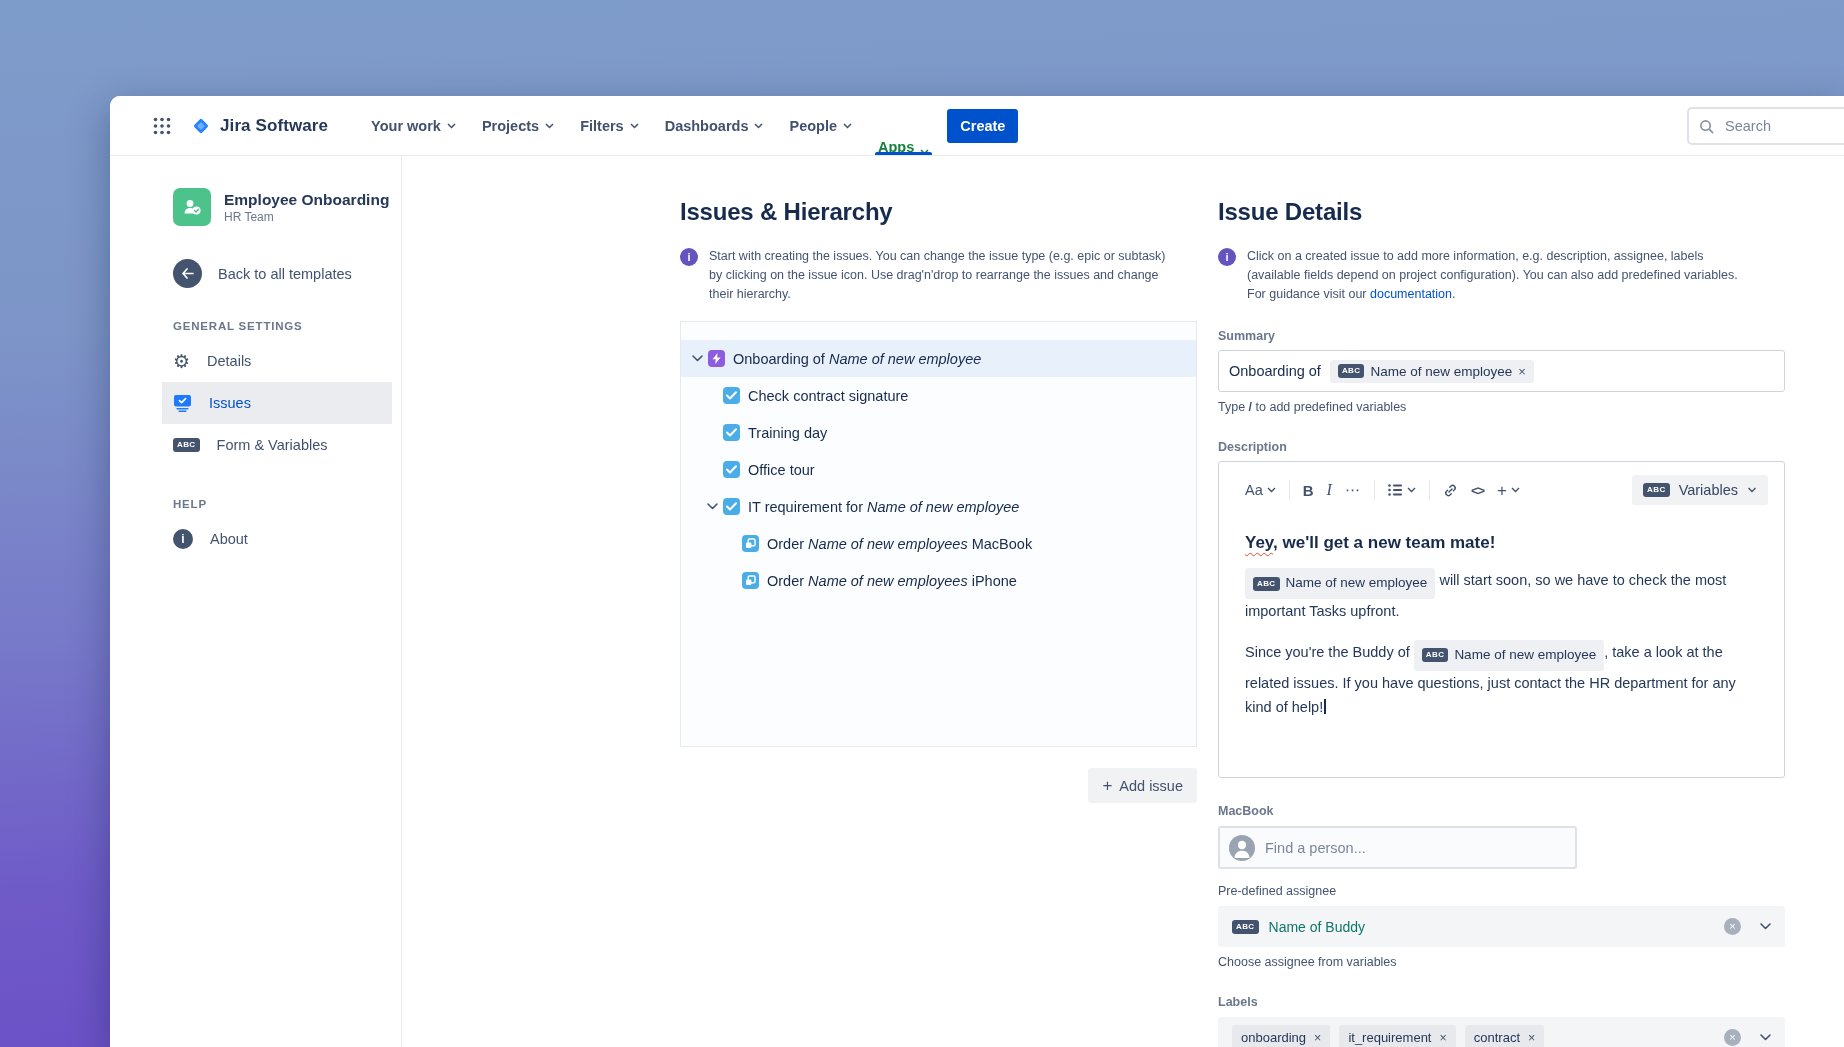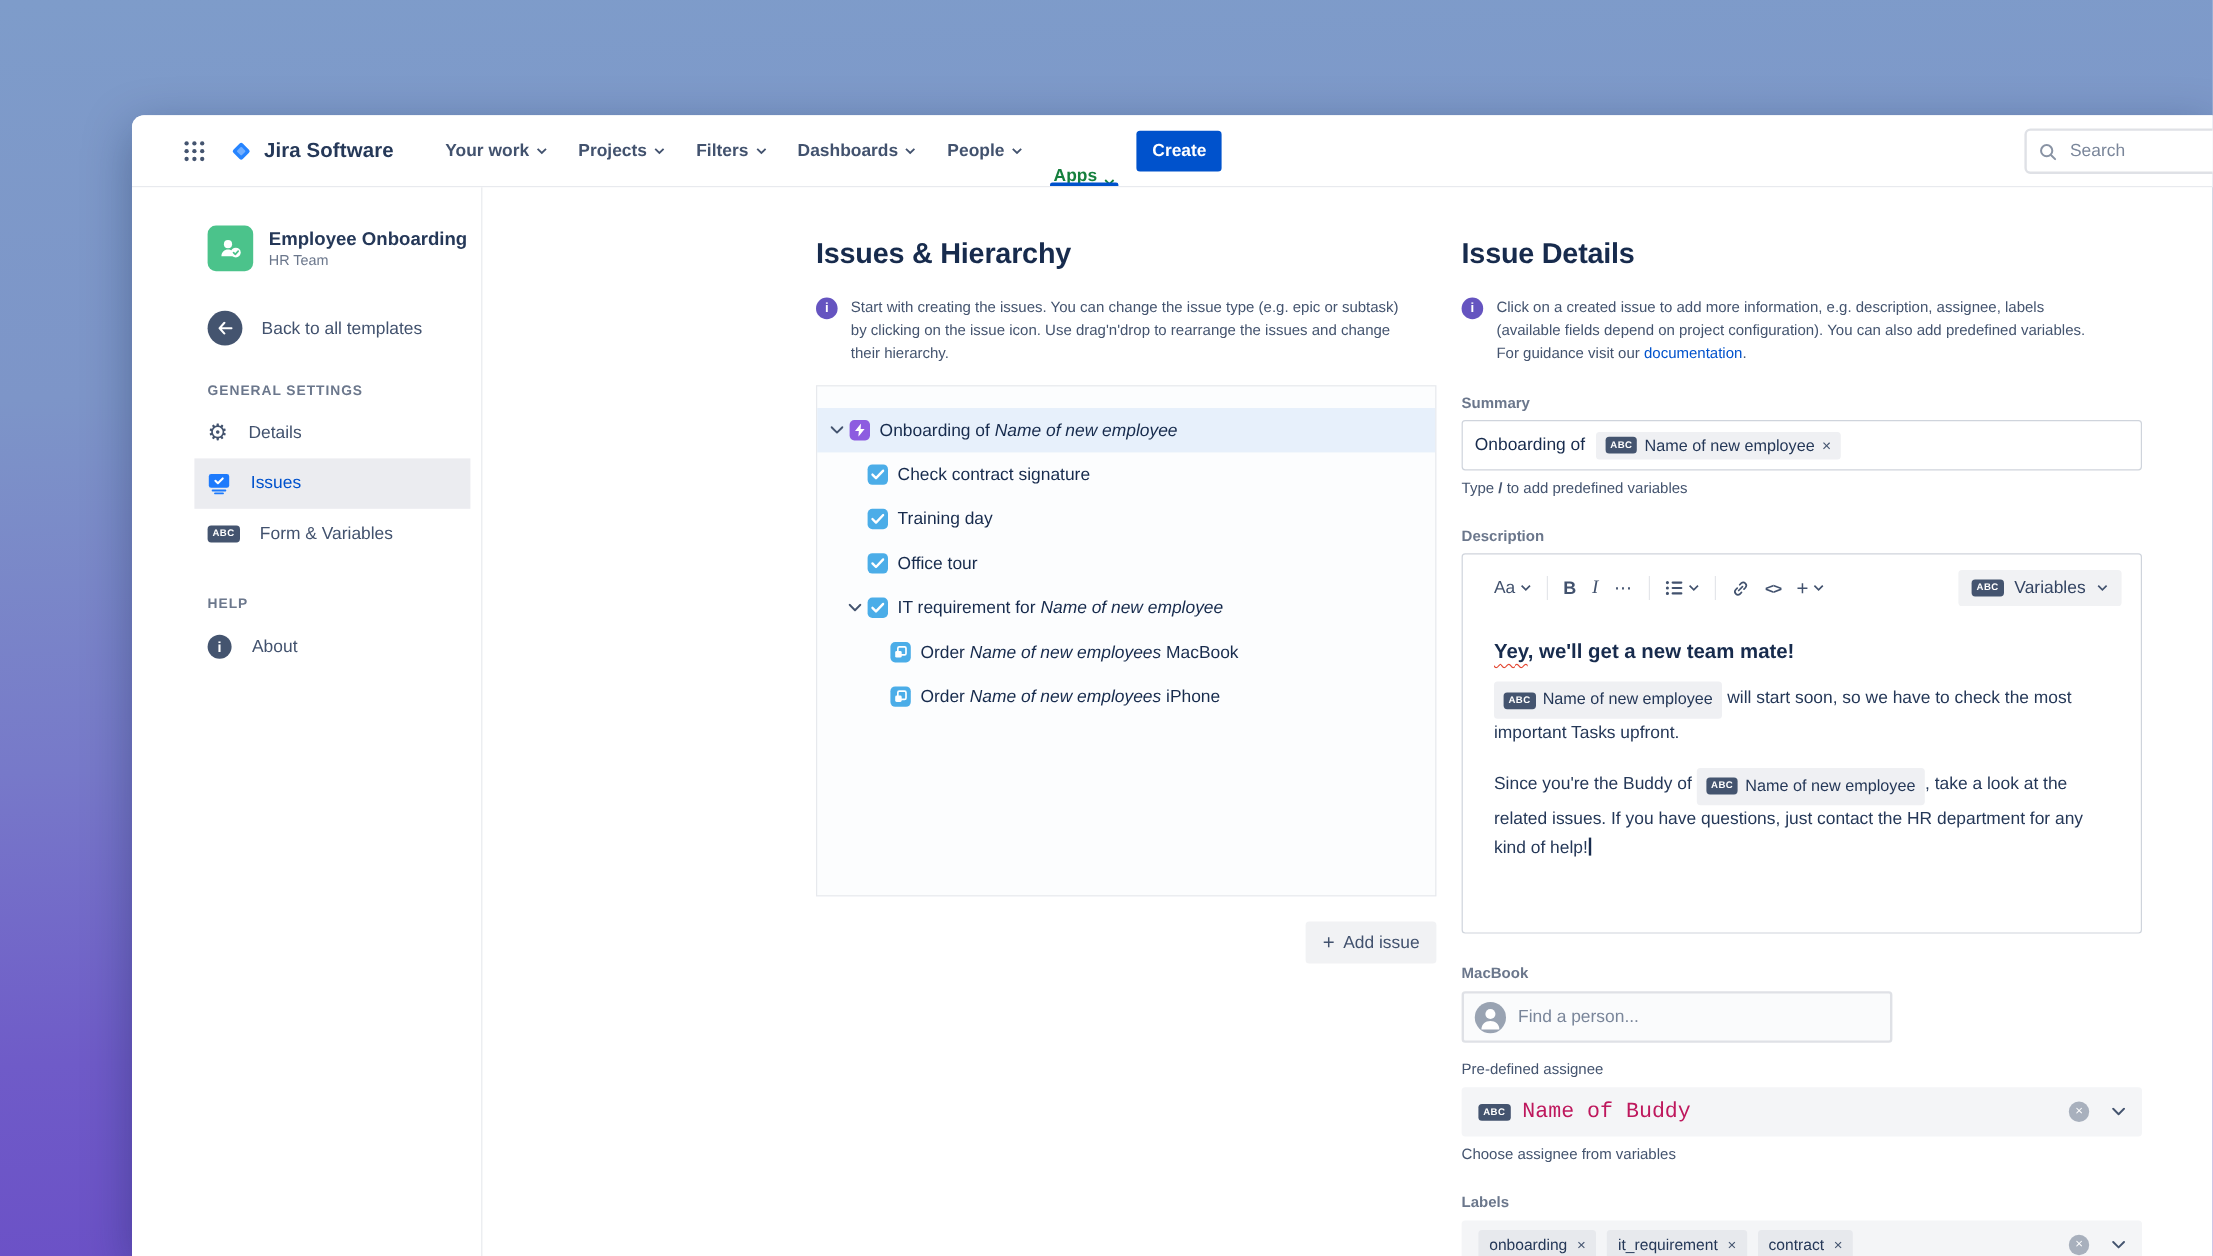--- a/index.html
+++ b/index.html
@@ -95,21 +95,21 @@
   .squiggly{text-decoration:underline;text-decoration-style:wavy;text-decoration-color:#E34935;text-decoration-thickness:1px;text-underline-offset:4px;}
   .desc-p{font-size:14.5px;color:#253858;line-height:1.7;margin:0 0 16px;}
   .caret{display:inline-block;width:1.5px;height:15px;background:#172B4D;vertical-align:-2px;margin-left:1px;}
   
   .assignee-input{margin-top:8px;width:359px;height:43px;box-sizing:border-box;background:#FAFBFC;border:2px solid #DFE1E6;border-radius:3px;
     display:flex;align-items:center;gap:10px;padding:0 9px;cursor:text;}
   .assignee-placeholder{font-size:14.5px;color:#7A869A;}
   .avatar-circle{width:26px;height:26px;border-radius:50%;background:#99A3B2;display:flex;align-items:center;justify-content:center;overflow:hidden;}
   .select-box{margin-top:8px;height:41px;box-sizing:border-box;background:#F4F5F7;border-radius:3px;display:flex;align-items:center;
     gap:10px;padding:0 14px;cursor:pointer;}
-  .select-box .value{font-size:18px;color:#be185d;font-family:Liberation Mono, monospace;}
+  .select-box .value{font-size:14px;color:#0f766e;}
   .select-right{margin-left:auto;display:flex;align-items:center;gap:19px;}
   .clear-circle{width:17px;height:17px;border-radius:50%;background:#A8B0BD;color:#fff;font-size:11px;line-height:17px;text-align:center;cursor:pointer;}
   .label-chip{display:inline-flex;align-items:center;gap:8px;background:#E7E9ED;border-radius:3px;padding:5px 9px;font-size:13px;color:#253858;}
   .label-chip .x{color:#44546F;font-size:12.5px;cursor:pointer;}
   .chips-wrap{display:flex;gap:9px;align-items:center;}
 </style>
 </head>
 <body>
 
 <div class="window">

